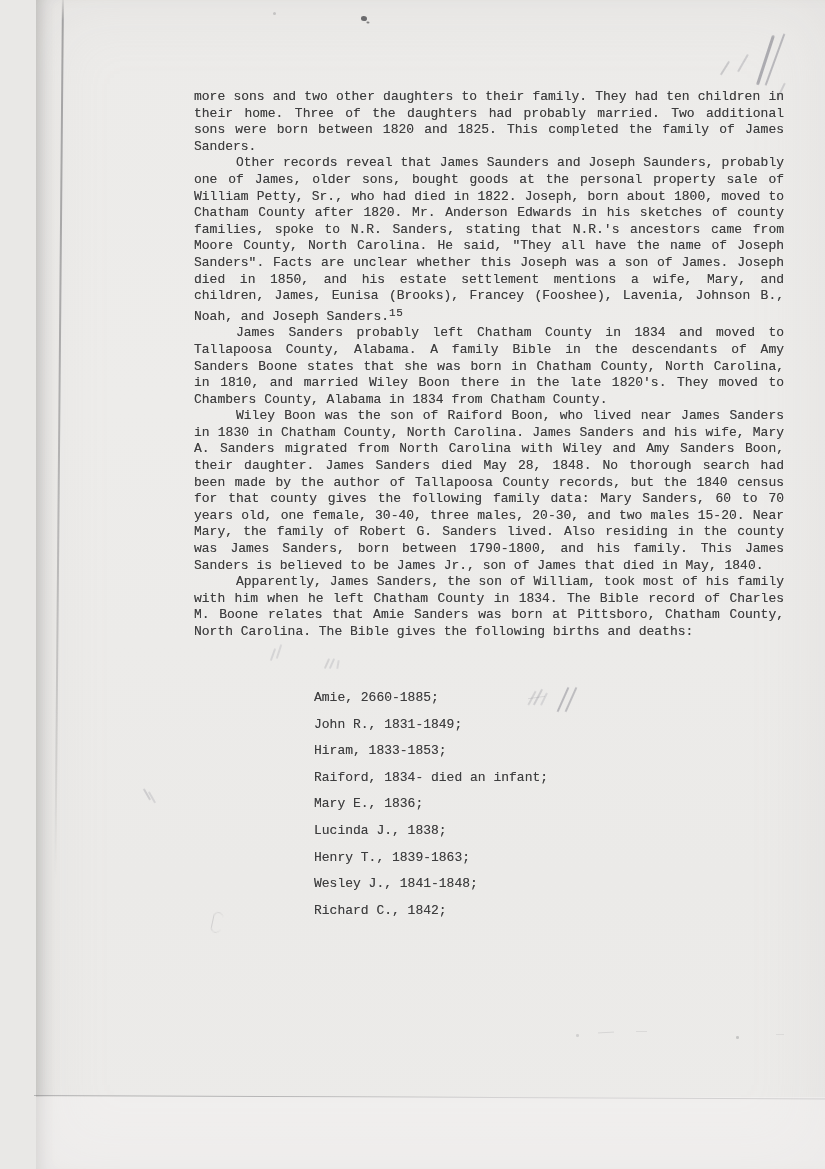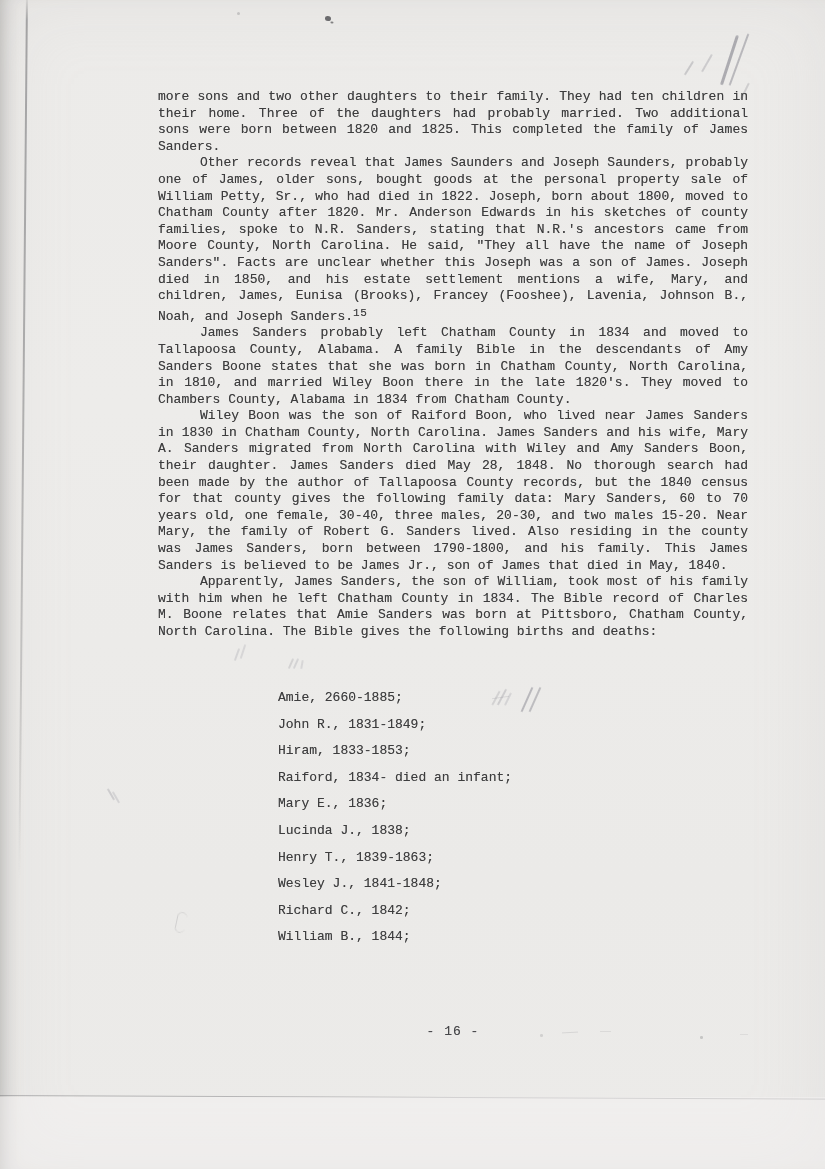--- a/index.html
+++ b/index.html
@@ -8,20 +8,21 @@
     background: #e9e8e6;
     overflow: hidden;
     position: relative;
     font-family: "Liberation Mono", "DejaVu Sans Mono", monospace;
   }
   .page {
     position: absolute; inset: 0;
     background: linear-gradient(180deg, #ecebe9 0%, #edecea 35%, #ebeae8 75%, #ecebe9 100%);
     box-shadow: inset 16px 0 20px -16px rgba(120,118,115,0.55),
                 inset 0 0 70px rgba(195,193,189,0.22);
+    margin-left: 36px;
   }
 
   
   .body-text {
     position: absolute;
     left: 158px; top: 89px; width: 590px;
     font-size: 13px; line-height: 16.6px;
     color: #3d3d3e;
     text-align: justify;
     text-shadow: 0 0 0.6px rgba(60,60,62,0.55);
@@ -200,18 +201,16 @@
   <div class="records-list">
     <div class="rec">Amie, 2660-1885;</div>
     <div class="rec">John R., 1831-1849;</div>
     <div class="rec">Hiram, 1833-1853;</div>
     <div class="rec">Raiford, 1834- died an infant;</div>
     <div class="rec">Mary E., 1836;</div>
     <div class="rec">Lucinda J., 1838;</div>
     <div class="rec">Henry T., 1839-1863;</div>
     <div class="rec">Wesley J., 1841-1848;</div>
     <div class="rec">Richard C., 1842;</div>
-    <div class="rec">William B., 1844;</div>
-  </div>
-
-  <div class="page-number">- 16 -</div>
+  </div>
+
 
 </div>
 
 </body></html>

